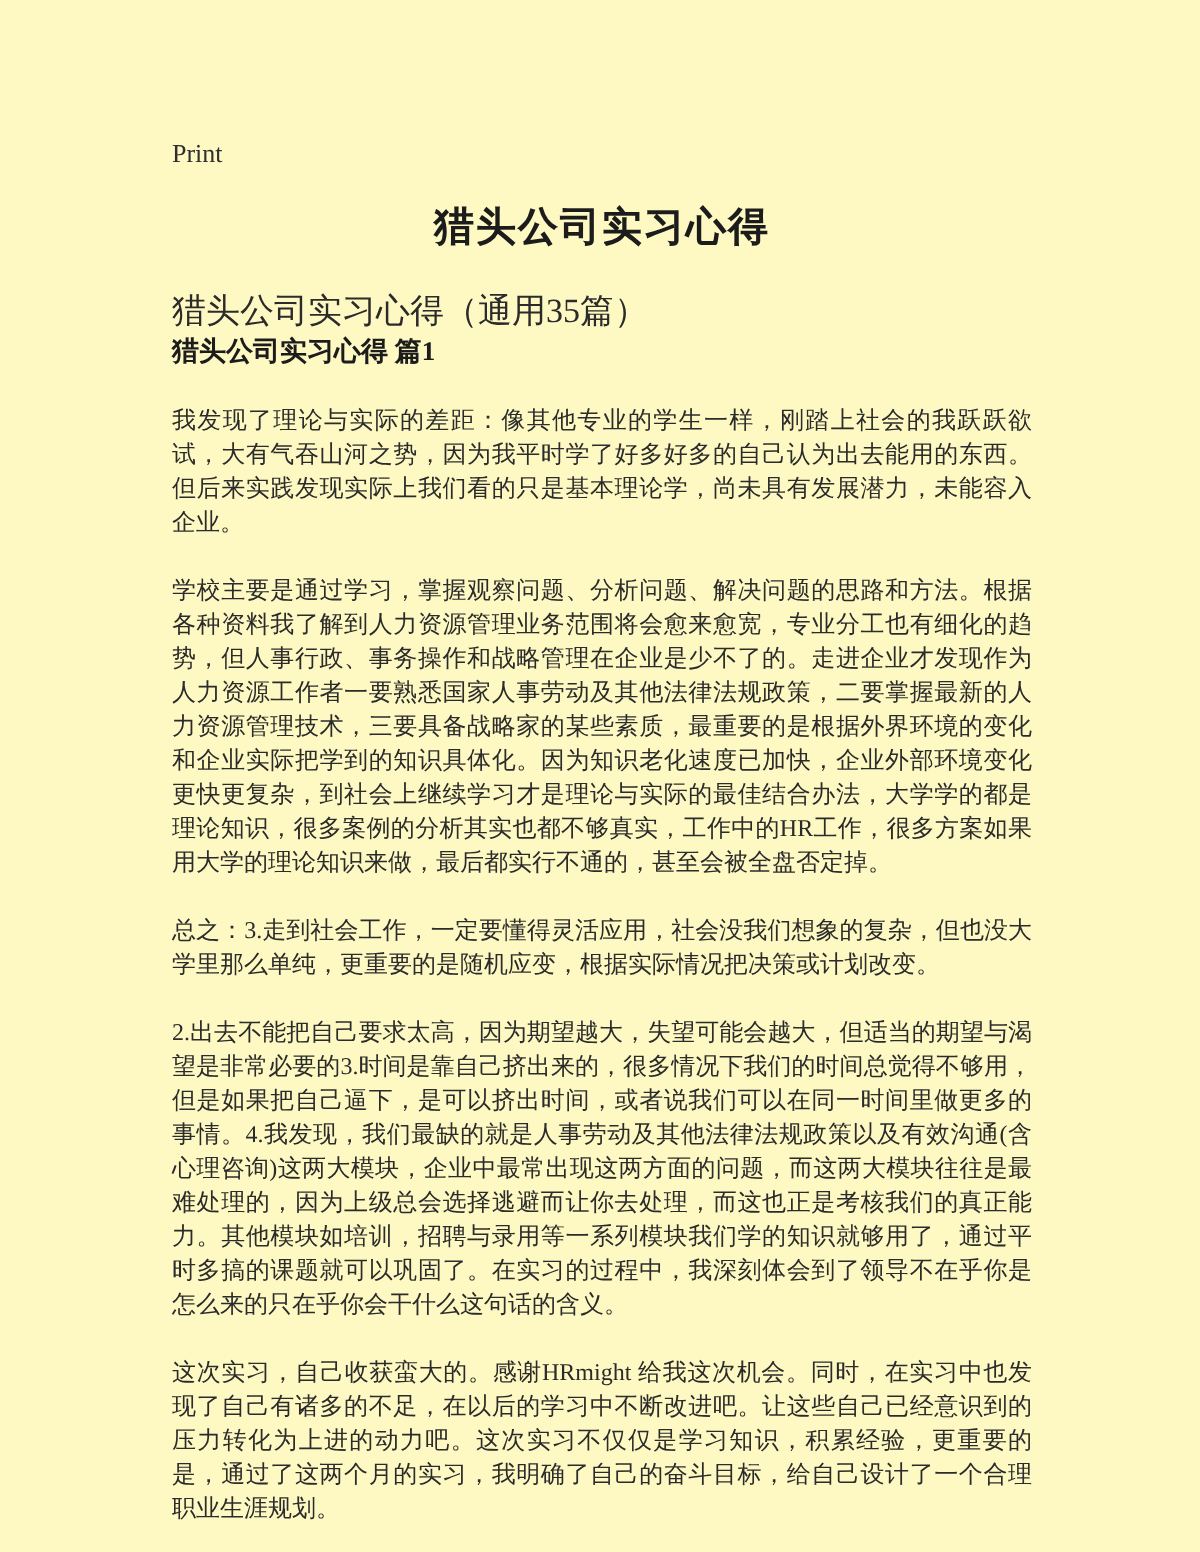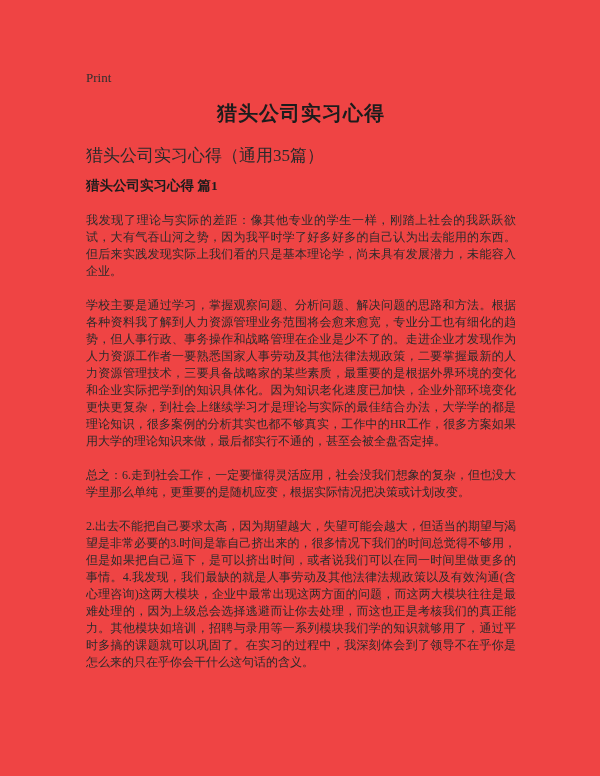--- a/index.html
+++ b/index.html
@@ -5,21 +5,21 @@
   * { margin: 0; padding: 0; box-sizing: border-box; }
   html, body {
     width: 600px;
     background: #ffffff;
     font-family: "Liberation Serif", serif;
   }
   .page {
     position: relative;
     width: 600px;
     height: 776px;
-    background: #ef4444;
+    background: #fef9c3;
     padding: 68px 84px 40px 86px;
     overflow: hidden;
   }
   .print-link {
     display: inline-block;
     font-family: "Liberation Serif", serif;
     font-size: 13px;
     color: #2f2f2f;
     text-decoration: none;
     cursor: pointer;
@@ -33,21 +33,21 @@
     color: #1c1c1c;
     letter-spacing: 1px;
   }
   .doc-subtitle {
     margin-top: 17px;
     font-size: 17px;
     font-weight: normal;
     color: #2b2b2b;
   }
   .section-heading {
-    margin-top: 10px;
+    margin-top: 0;
     font-size: 13.5px;
     font-weight: bold;
     color: #1c1c1c;
   }
   .body-text p {
     margin-top: 17px;
     font-size: 12px;
     line-height: 17px;
     color: #2b2b2b;
     text-align: justify;
@@ -63,17 +63,18 @@
 
   <h1 class="doc-title">猎头公司实习心得</h1>
 
   <div class="doc-subtitle">猎头公司实习心得（通用35篇）</div>
 
   <h2 class="section-heading">猎头公司实习心得 篇1</h2>
 
   <div class="body-text">
     <p>我发现了理论与实际的差距：像其他专业的学生一样，刚踏上社会的我跃跃欲试，大有气吞山河之势，因为我平时学了好多好多的自己认为出去能用的东西。但后来实践发现实际上我们看的只是基本理论学，尚未具有发展潜力，未能容入企业。</p>
     <p>学校主要是通过学习，掌握观察问题、分析问题、解决问题的思路和方法。根据各种资料我了解到人力资源管理业务范围将会愈来愈宽，专业分工也有细化的趋势，但人事行政、事务操作和战略管理在企业是少不了的。走进企业才发现作为人力资源工作者一要熟悉国家人事劳动及其他法律法规政策，二要掌握最新的人力资源管理技术，三要具备战略家的某些素质，最重要的是根据外界环境的变化和企业实际把学到的知识具体化。因为知识老化速度已加快，企业外部环境变化更快更复杂，到社会上继续学习才是理论与实际的最佳结合办法，大学学的都是理论知识，很多案例的分析其实也都不够真实，工作中的HR工作，很多方案如果用大学的理论知识来做，最后都实行不通的，甚至会被全盘否定掉。</p>
-    <p>总之：6.走到社会工作，一定要懂得灵活应用，社会没我们想象的复杂，但也没大学里那么单纯，更重要的是随机应变，根据实际情况把决策或计划改变。</p>
+    <p>总之：3.走到社会工作，一定要懂得灵活应用，社会没我们想象的复杂，但也没大学里那么单纯，更重要的是随机应变，根据实际情况把决策或计划改变。</p>
     <p>2.出去不能把自己要求太高，因为期望越大，失望可能会越大，但适当的期望与渴望是非常必要的3.时间是靠自己挤出来的，很多情况下我们的时间总觉得不够用，但是如果把自己逼下，是可以挤出时间，或者说我们可以在同一时间里做更多的事情。4.我发现，我们最缺的就是人事劳动及其他法律法规政策以及有效沟通(含心理咨询)这两大模块，企业中最常出现这两方面的问题，而这两大模块往往是最难处理的，因为上级总会选择逃避而让你去处理，而这也正是考核我们的真正能力。其他模块如培训，招聘与录用等一系列模块我们学的知识就够用了，通过平时多搞的课题就可以巩固了。在实习的过程中，我深刻体会到了领导不在乎你是怎么来的只在乎你会干什么这句话的含义。</p>
+    <p>这次实习，自己收获蛮大的。感谢HRmight 给我这次机会。同时，在实习中也发现了自己有诸多的不足，在以后的学习中不断改进吧。让这些自己已经意识到的压力转化为上进的动力吧。这次实习不仅仅是学习知识，积累经验，更重要的是，通过了这两个月的实习，我明确了自己的奋斗目标，给自己设计了一个合理职业生涯规划。</p>
 
   </div>
 </div>
 
 </body></html>

